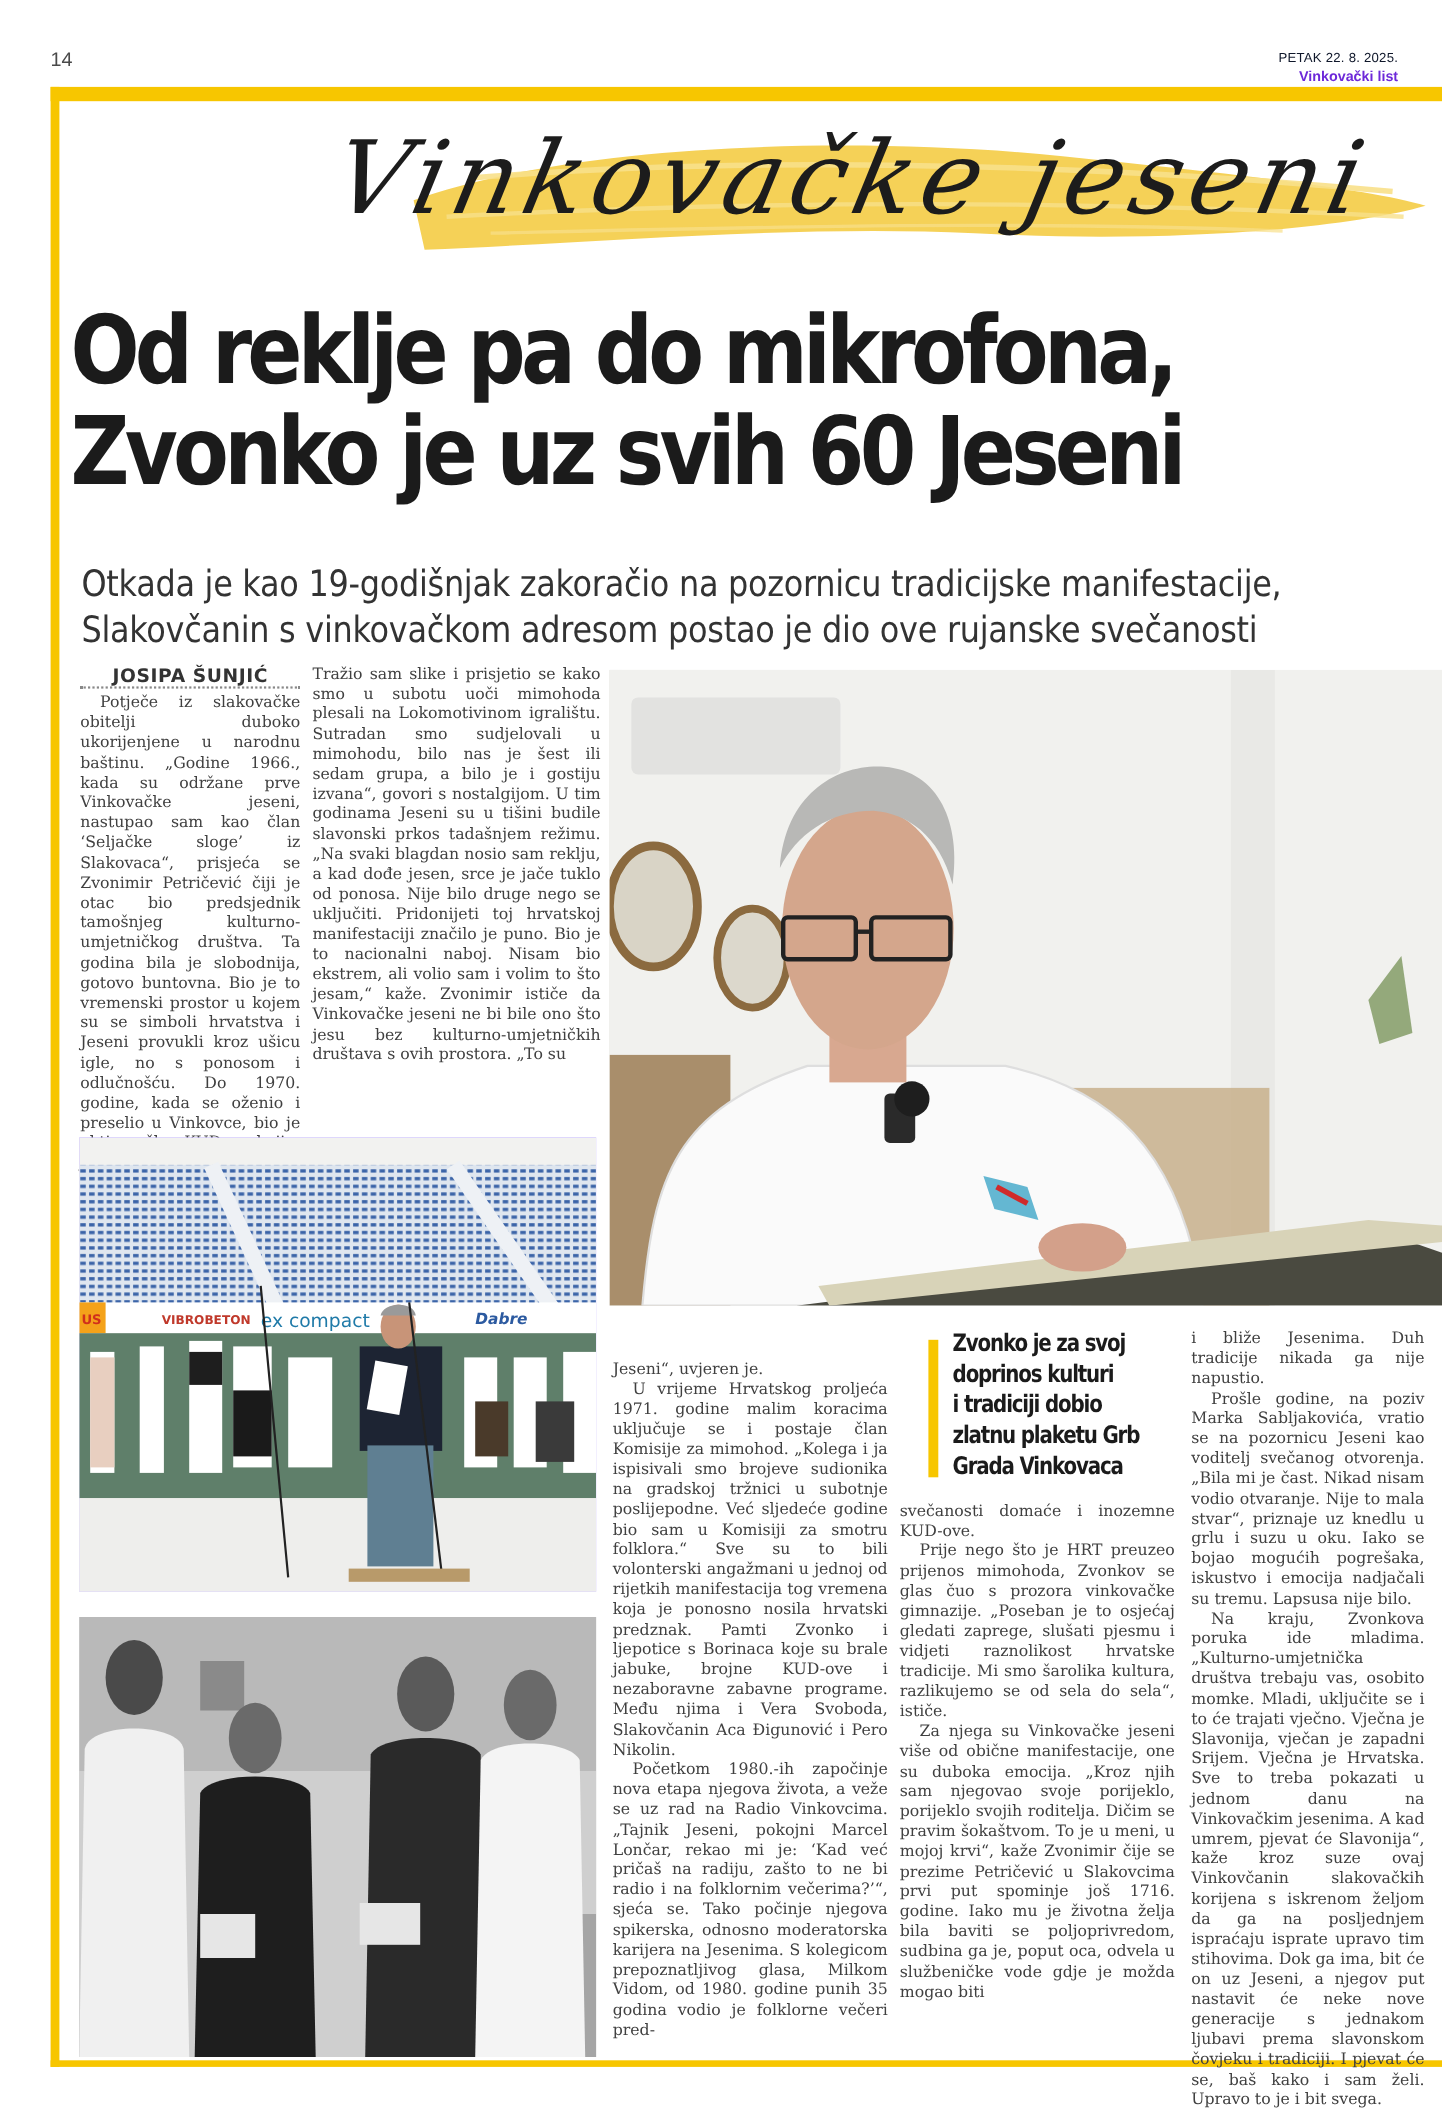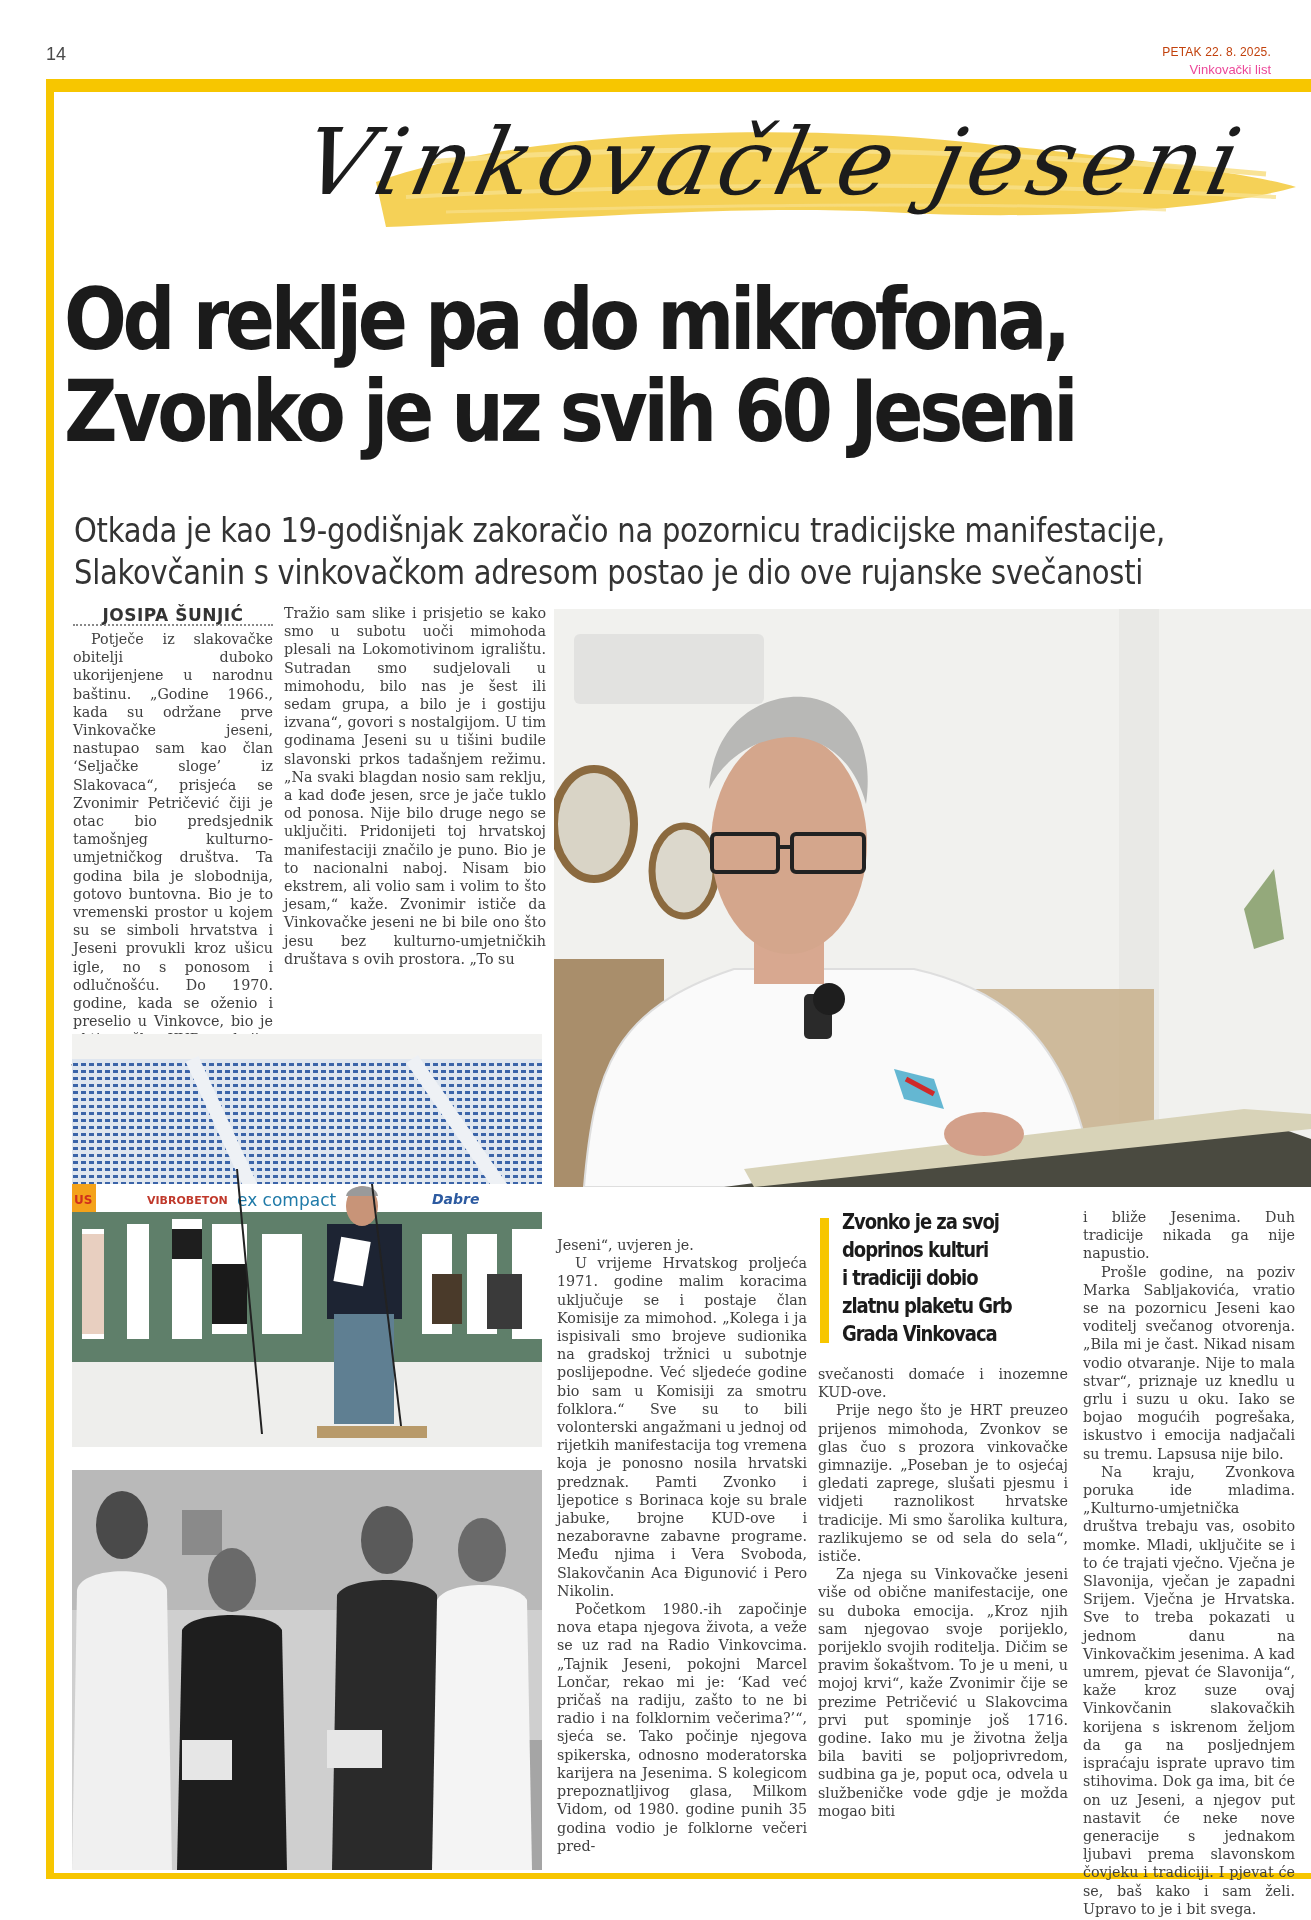--- a/index.html
+++ b/index.html
@@ -1,22 +1,22 @@
 <!DOCTYPE html>
 <html><head>
 <meta charset="utf-8">
 <style>
   * { box-sizing: border-box; margin: 0; padding: 0; }
   html, body { width: 1311px; height: 1920px; background: #ffffff; overflow: hidden; }
   body { position: relative; font-family: "DejaVu Serif", serif; color: #231f20; }
 
   .page-number { position: absolute; left: 46px; top: 44px; font-family: "Liberation Sans", sans-serif; font-size: 18px; color: #4a4a4a; font-weight: 300; }
   .masthead { position: absolute; right: 40px; top: 44px; text-align: right; font-family: "Liberation Sans", sans-serif; line-height: 17px; }
-  .masthead .date { font-size: 12px; color: #c2410c; letter-spacing: 0.2px; }
-  .masthead .paper { font-size: 13px; color: #ec4899; font-weight: normal; }
+  .masthead .date { font-size: 12px; color: #0f172a; letter-spacing: 0.2px; }
+  .masthead .paper { font-size: 13px; color: #6d28d9; font-weight: bold; }
 
   .frame { position: absolute; left: 46px; top: 79px; width: 1300px; height: 1800px; border-left: 8px solid #f7c600; border-top: 13px solid #f7c600; border-bottom: 6px solid #f7c600; }
 
   .banner { position: absolute; left: 66px; top: 92px; width: 1245px; height: 185px; }
   .brush { position: absolute; left: 300px; top: 20px; width: 940px; height: 140px; }
   .sixty { position: absolute; left: 10px; top: 15px; font-family: "DejaVu Sans", sans-serif; font-weight: bold; font-size: 120px; letter-spacing: -8px; color: #d6a93c; -webkit-text-stroke: 3px #2a2a2a; line-height: 1; }
   .script-title { position: absolute; left: 240px; top: 20px; font-family: "DejaVu Serif", serif; font-style: italic; font-size: 92px; color: #1c1c1c; letter-spacing: 6px; transform: skewX(-12deg); line-height: 1.1; }
 
   .headline { position: absolute; left: 64px; top: 273px; width: 1225px; font-family: "DejaVu Sans", sans-serif; font-weight: bold; font-size: 86px; line-height: 92px; letter-spacing: -5px; color: #1b1b1b; transform: scaleX(0.86); transform-origin: left top; white-space: nowrap; }
   .subhead { position: absolute; left: 74px; top: 510px; width: 1230px; font-family: "DejaVu Sans", sans-serif; font-weight: normal; font-size: 33px; line-height: 42px; color: #333; transform: scaleX(0.88); transform-origin: left top; white-space: nowrap; letter-spacing: -0.3px; }
@@ -31,21 +31,21 @@
   .col5 { left: 1083px; top: 1208px; width: 212px; }
 
   .byline { position: absolute; left: 73px; top: 605px; width: 200px; text-align: center; font-family: "DejaVu Sans", sans-serif; font-size: 17px; font-weight: bold; letter-spacing: 0.5px; color: #333; }
   .byline-rule { position: absolute; left: 73px; top: 624px; width: 200px; border-top: 2px dotted #888; }
 
   .photo { position: absolute; overflow: hidden; }
   .photo-main { left: 554px; top: 609px; width: 757px; height: 578px; background: linear-gradient(90deg, #e6e6e2 0%, #f4f4f2 40%, #fafafa 70%, #efefea 100%); }
   .photo-stadium { left: 72px; top: 1034px; width: 470px; height: 413px; background: #c4b5fd; }
   .photo-bw { left: 72px; top: 1470px; width: 470px; height: 400px; background: #c9c9c9; }
 
-  .pullquote { position: absolute; left: 820px; top: 1208px; width: 250px; height: 140px; }
+  .pullquote { position: absolute; left: 844px; top: 1208px; width: 250px; height: 140px; }
   .pull-bar { position: absolute; left: 0; top: 10px; width: 9px; height: 125px; background: #f7c600; }
   .pull-text { position: absolute; left: 22px; top: 0; width: 260px; font-family: "DejaVu Sans", sans-serif; font-weight: bold; font-size: 22px; line-height: 28px; color: #1b1b1b; letter-spacing: -1.3px; transform: scaleX(0.82); transform-origin: left top; white-space: nowrap; }
 </style>
 </head>
 <body>
 
 <div class="page-number">14</div>
 <div class="masthead">
   <div class="date">PETAK 22. 8. 2025.</div>
   <div class="paper">Vinkovački list</div>

